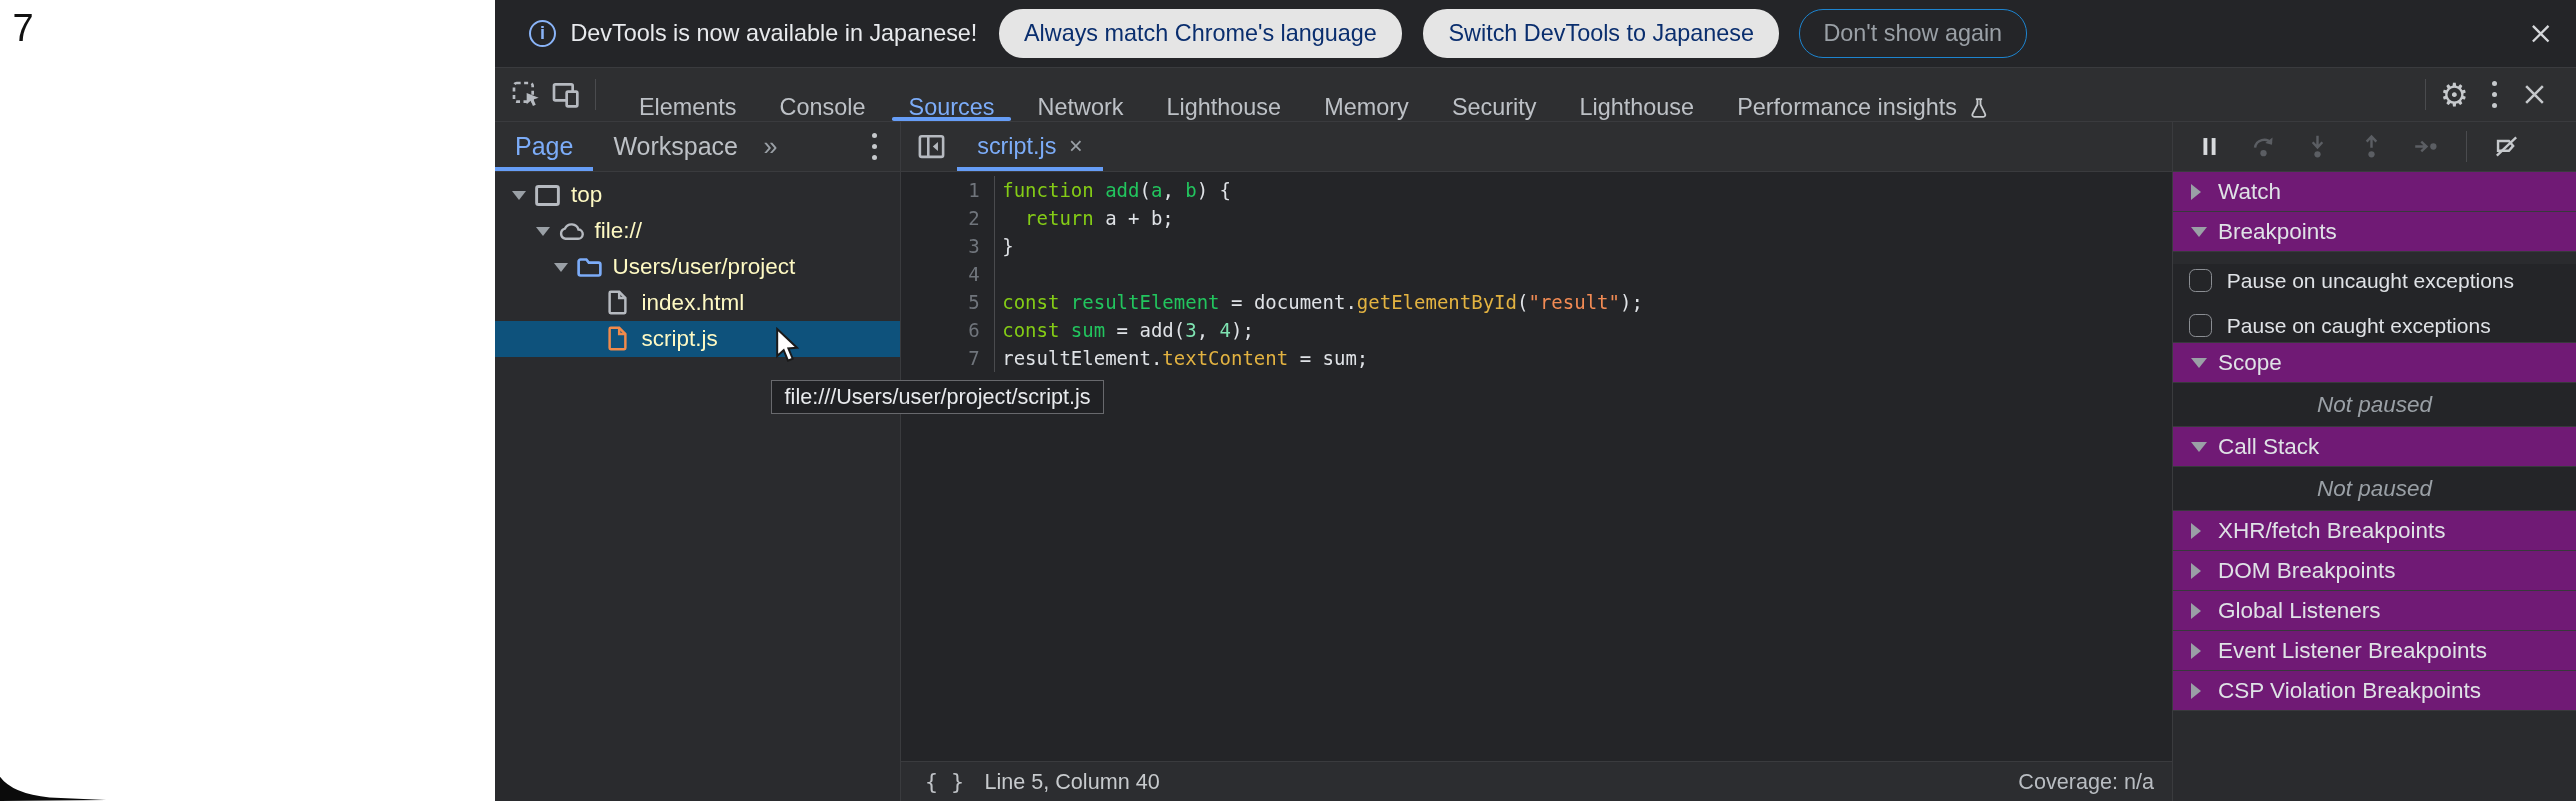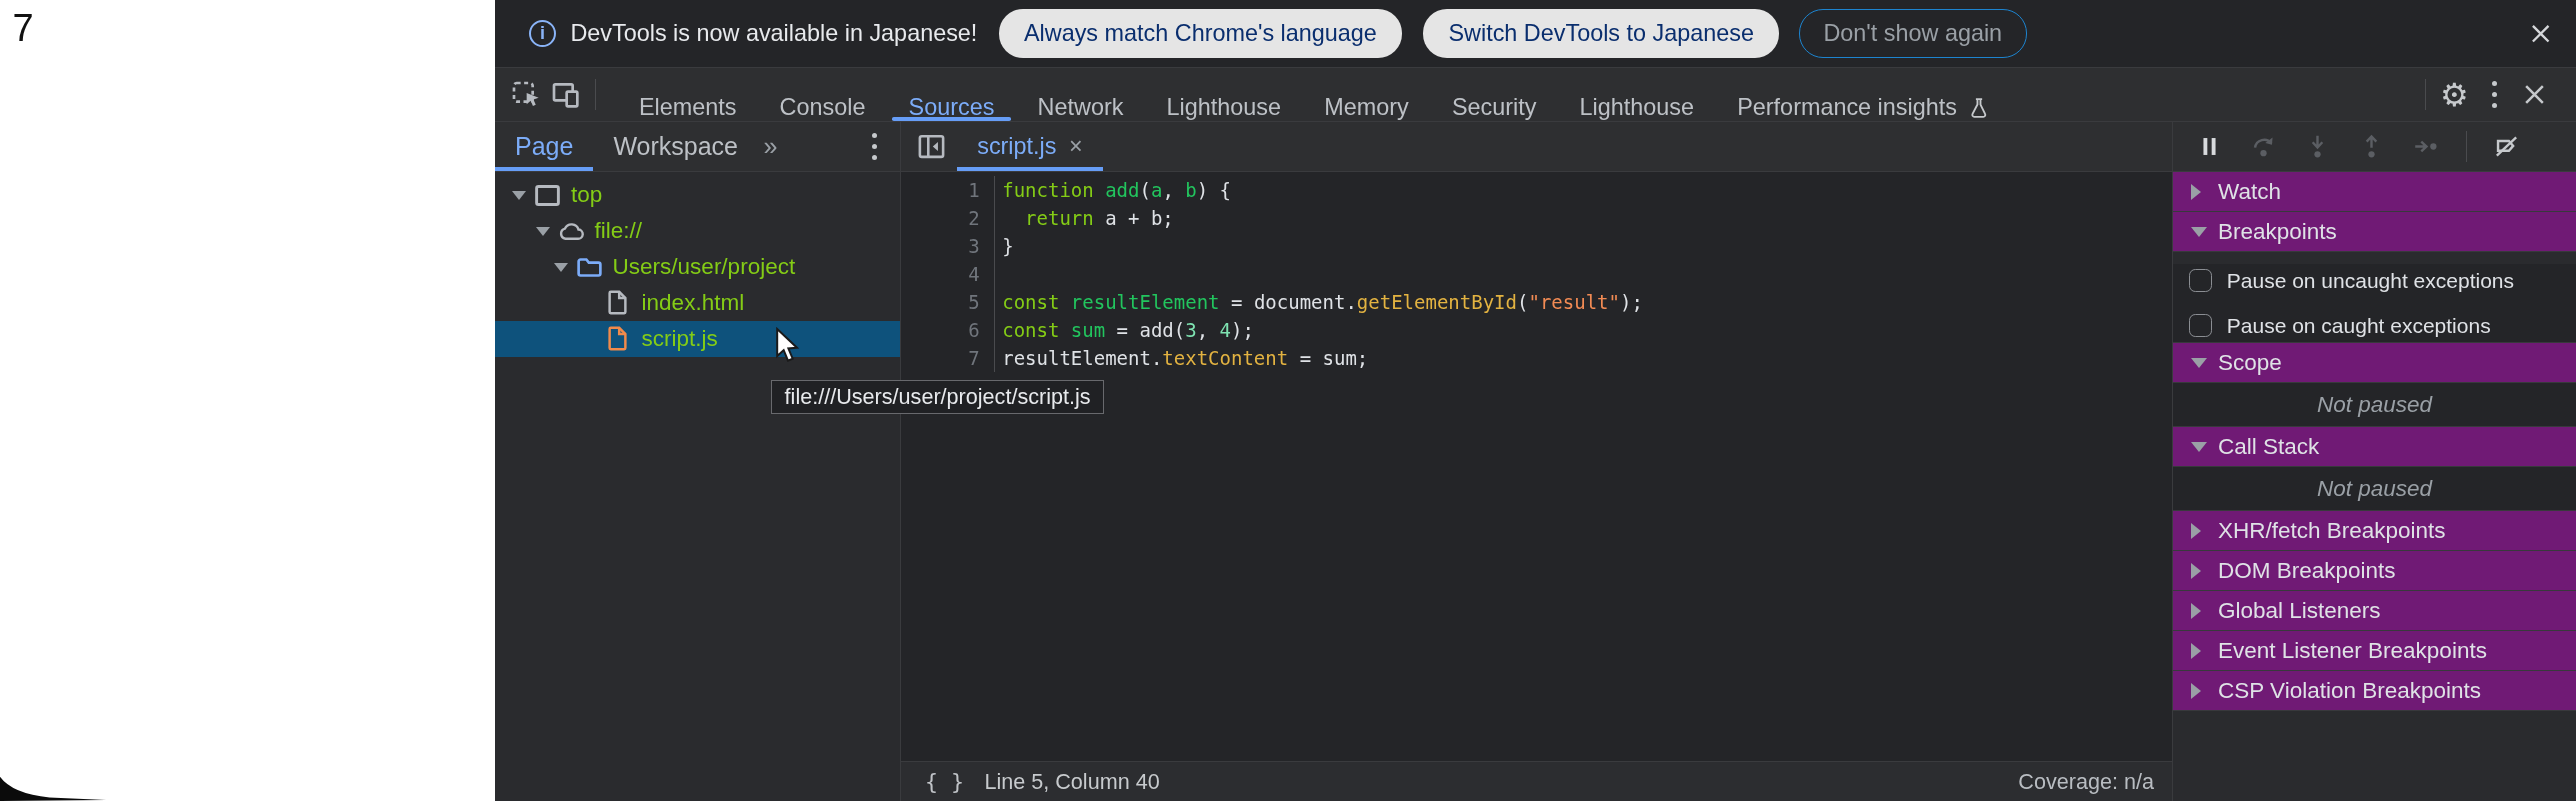--- a/index.html
+++ b/index.html
@@ -56,21 +56,21 @@
   .strip{height:50px;flex:0 0 50px;display:flex;align-items:center;
          background:#2e2f31;border-bottom:0.9px solid #3a3b3e;}
   .strip-tab{position:relative;height:100%;display:flex;align-items:center;
              padding:0 20px;font-size:25px;color:#bdc1c6;cursor:pointer;}
   .strip-tab.selected{color:#7cacf8;}
   .strip-tab.selected::after{content:"";position:absolute;left:0;right:0;bottom:0;
              height:3.6px;background:#669df6;}
   .chev{font-size:25px;color:#9aa0a6;padding:0 5.4px;cursor:pointer;}
   .tree{flex:1;padding-top:5.4px;overflow:hidden;}
   .tree-row{height:36px;display:flex;align-items:center;font-size:22.5px;
-            color:#84cc16;cursor:pointer;white-space:nowrap;}
+            color:#fef9c3;cursor:pointer;white-space:nowrap;}
   .tree-row.selected{background:#0e527c;}
   .tw{width:20px;flex:0 0 20px;display:flex;justify-content:center;}
   .tri-down{width:0;height:0;border-left:7.2px solid transparent;border-right:7.2px solid transparent;
             border-top:9px solid #9aa0a6;}
   .tree-ico{width:29px;height:29px;margin:0 9px 0 3.6px;flex:0 0 29px;}
 
   
   .editor{flex:1;display:flex;flex-direction:column;background:#242528;min-width:0;}
   .ed-tab{position:relative;height:100%;display:flex;align-items:center;gap:12.6px;
           padding:0 20px;font-size:23.4px;color:#7cacf8;cursor:pointer;}

